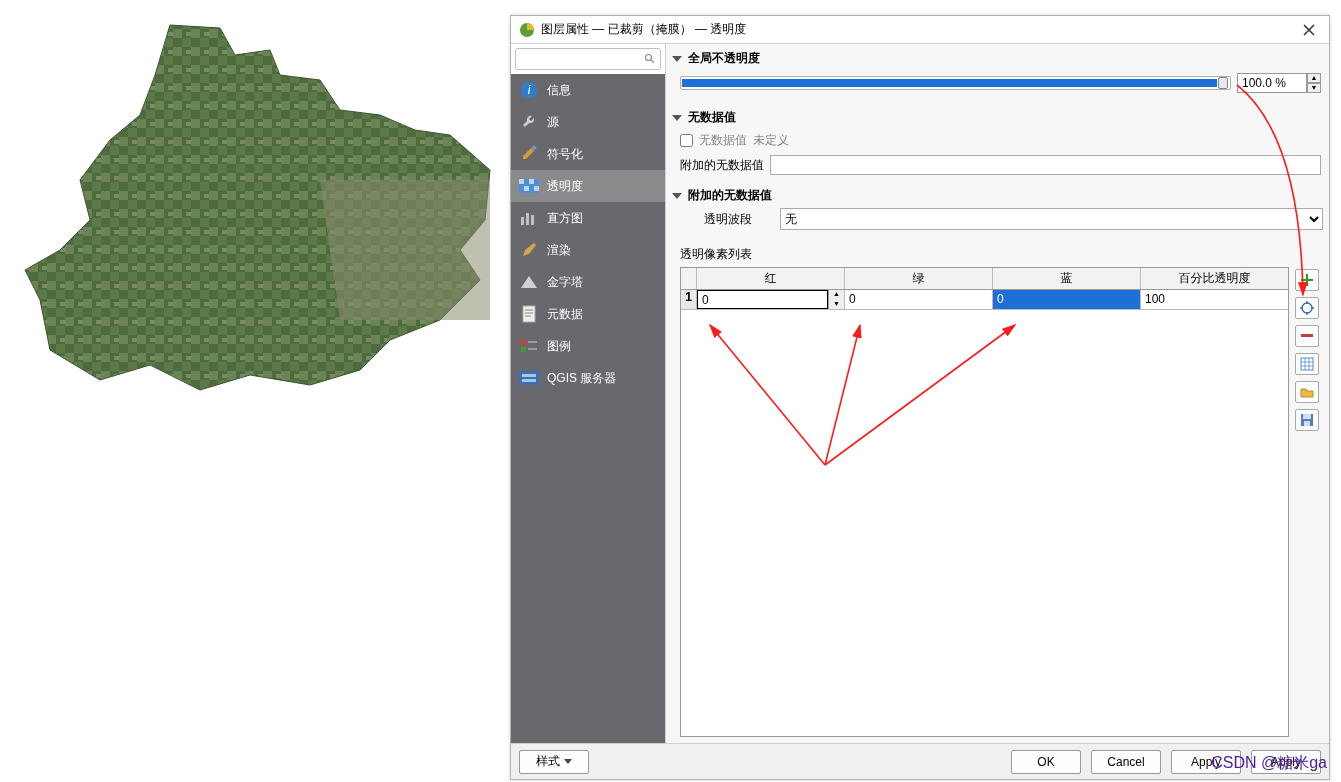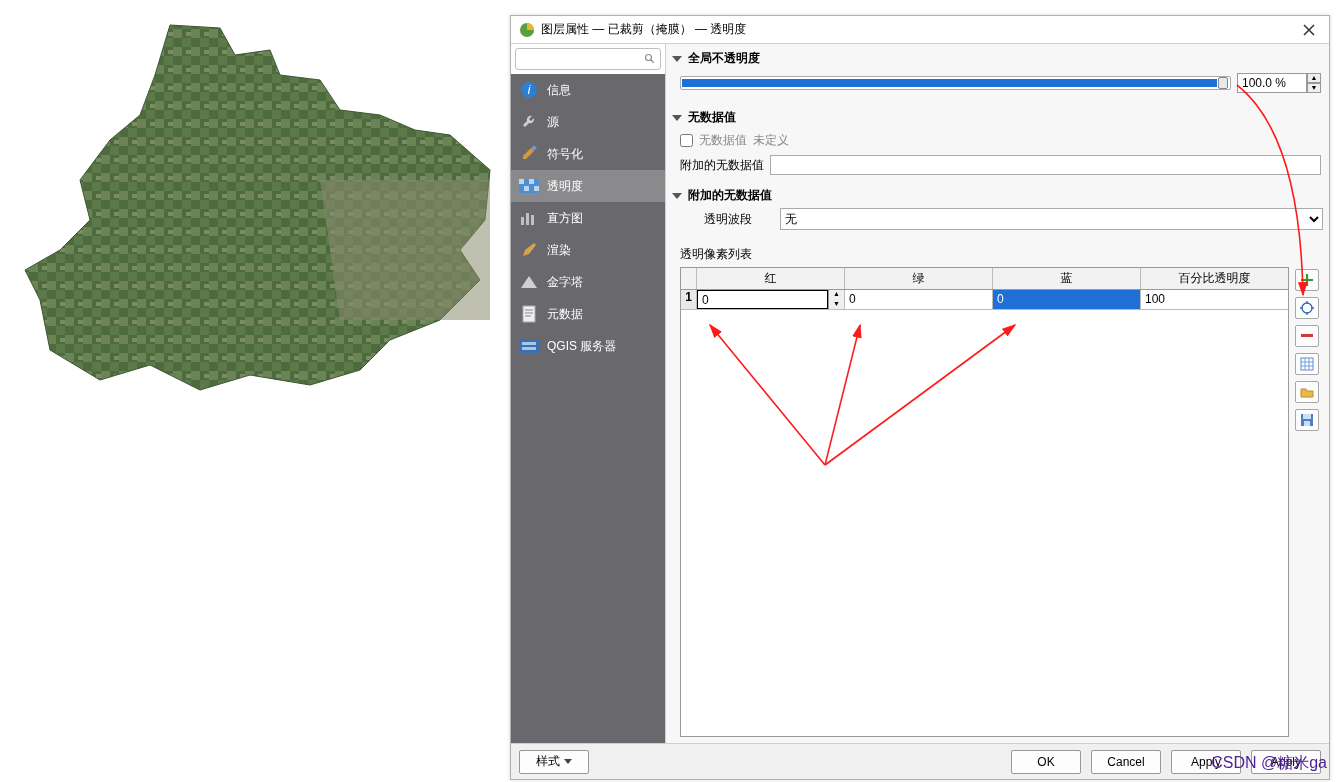--- a/index.html
+++ b/index.html
@@ -202,20 +202,31 @@
         <li>
           <span class="nav-ic">
               <svg width="16" height="18">
                 <rect x="2" y="1" width="12" height="16" fill="#eee" stroke="#aaa"></rect>
                 <line x1="4" y1="5" x2="12" y2="5" stroke="#888"></line>
                 <line x1="4" y1="8" x2="12" y2="8" stroke="#888"></line>
                 <line x1="4" y1="11" x2="10" y2="11" stroke="#888"></line>
               </svg>
             </span>
           <span>元数据</span>
+        </li>
+        <li>
+          <span class="nav-ic">
+              <svg width="18" height="14">
+                <rect x="1" y="1" width="5" height="5" fill="#d63a3a"></rect>
+                <rect x="1" y="8" width="5" height="5" fill="#3a9d3a"></rect>
+                <line x1="8" y1="3" x2="17" y2="3" stroke="#ccc"></line>
+                <line x1="8" y1="10" x2="17" y2="10" stroke="#ccc"></line>
+              </svg>
+            </span>
+          <span>图例</span>
         </li>
         <li>
           <span class="nav-ic">
               <svg width="20" height="14">
                 <rect width="20" height="14" fill="#3a6fb0"></rect>
                 <rect x="3" y="3" width="14" height="3" fill="#a8c6e6"></rect>
                 <rect x="3" y="8" width="14" height="3" fill="#a8c6e6"></rect>
               </svg>
             </span>
           <span>QGIS 服务器</span>

